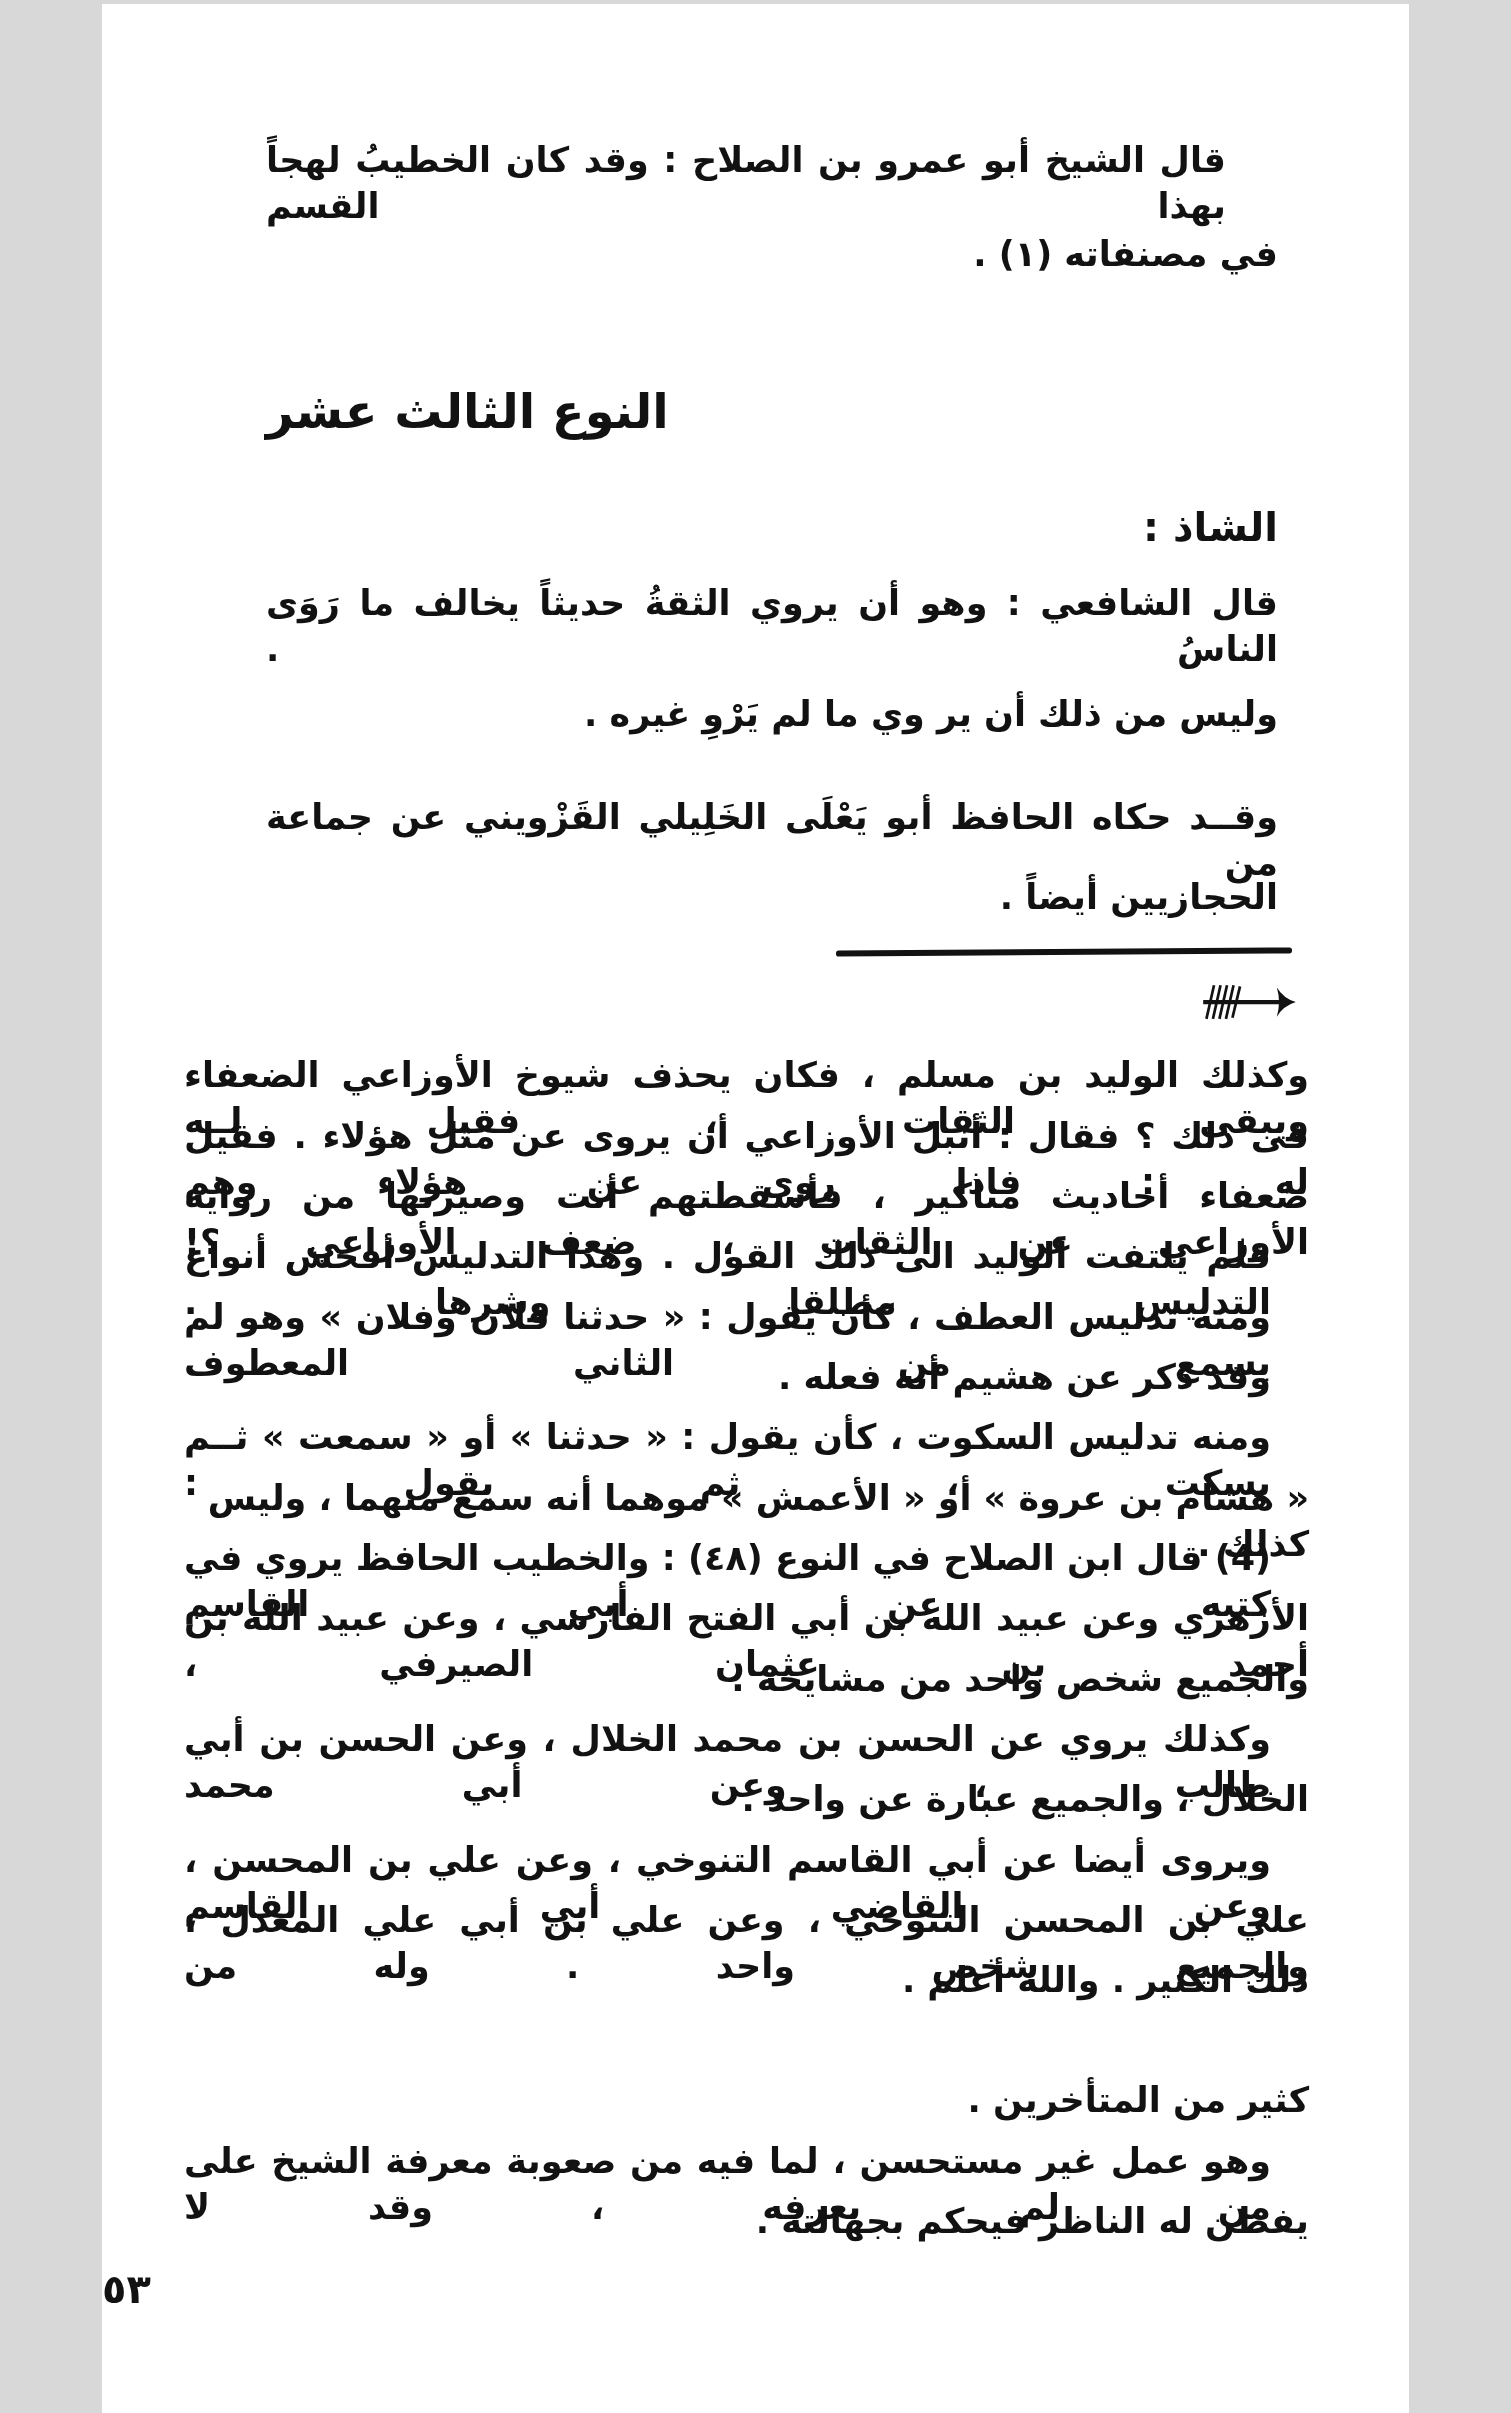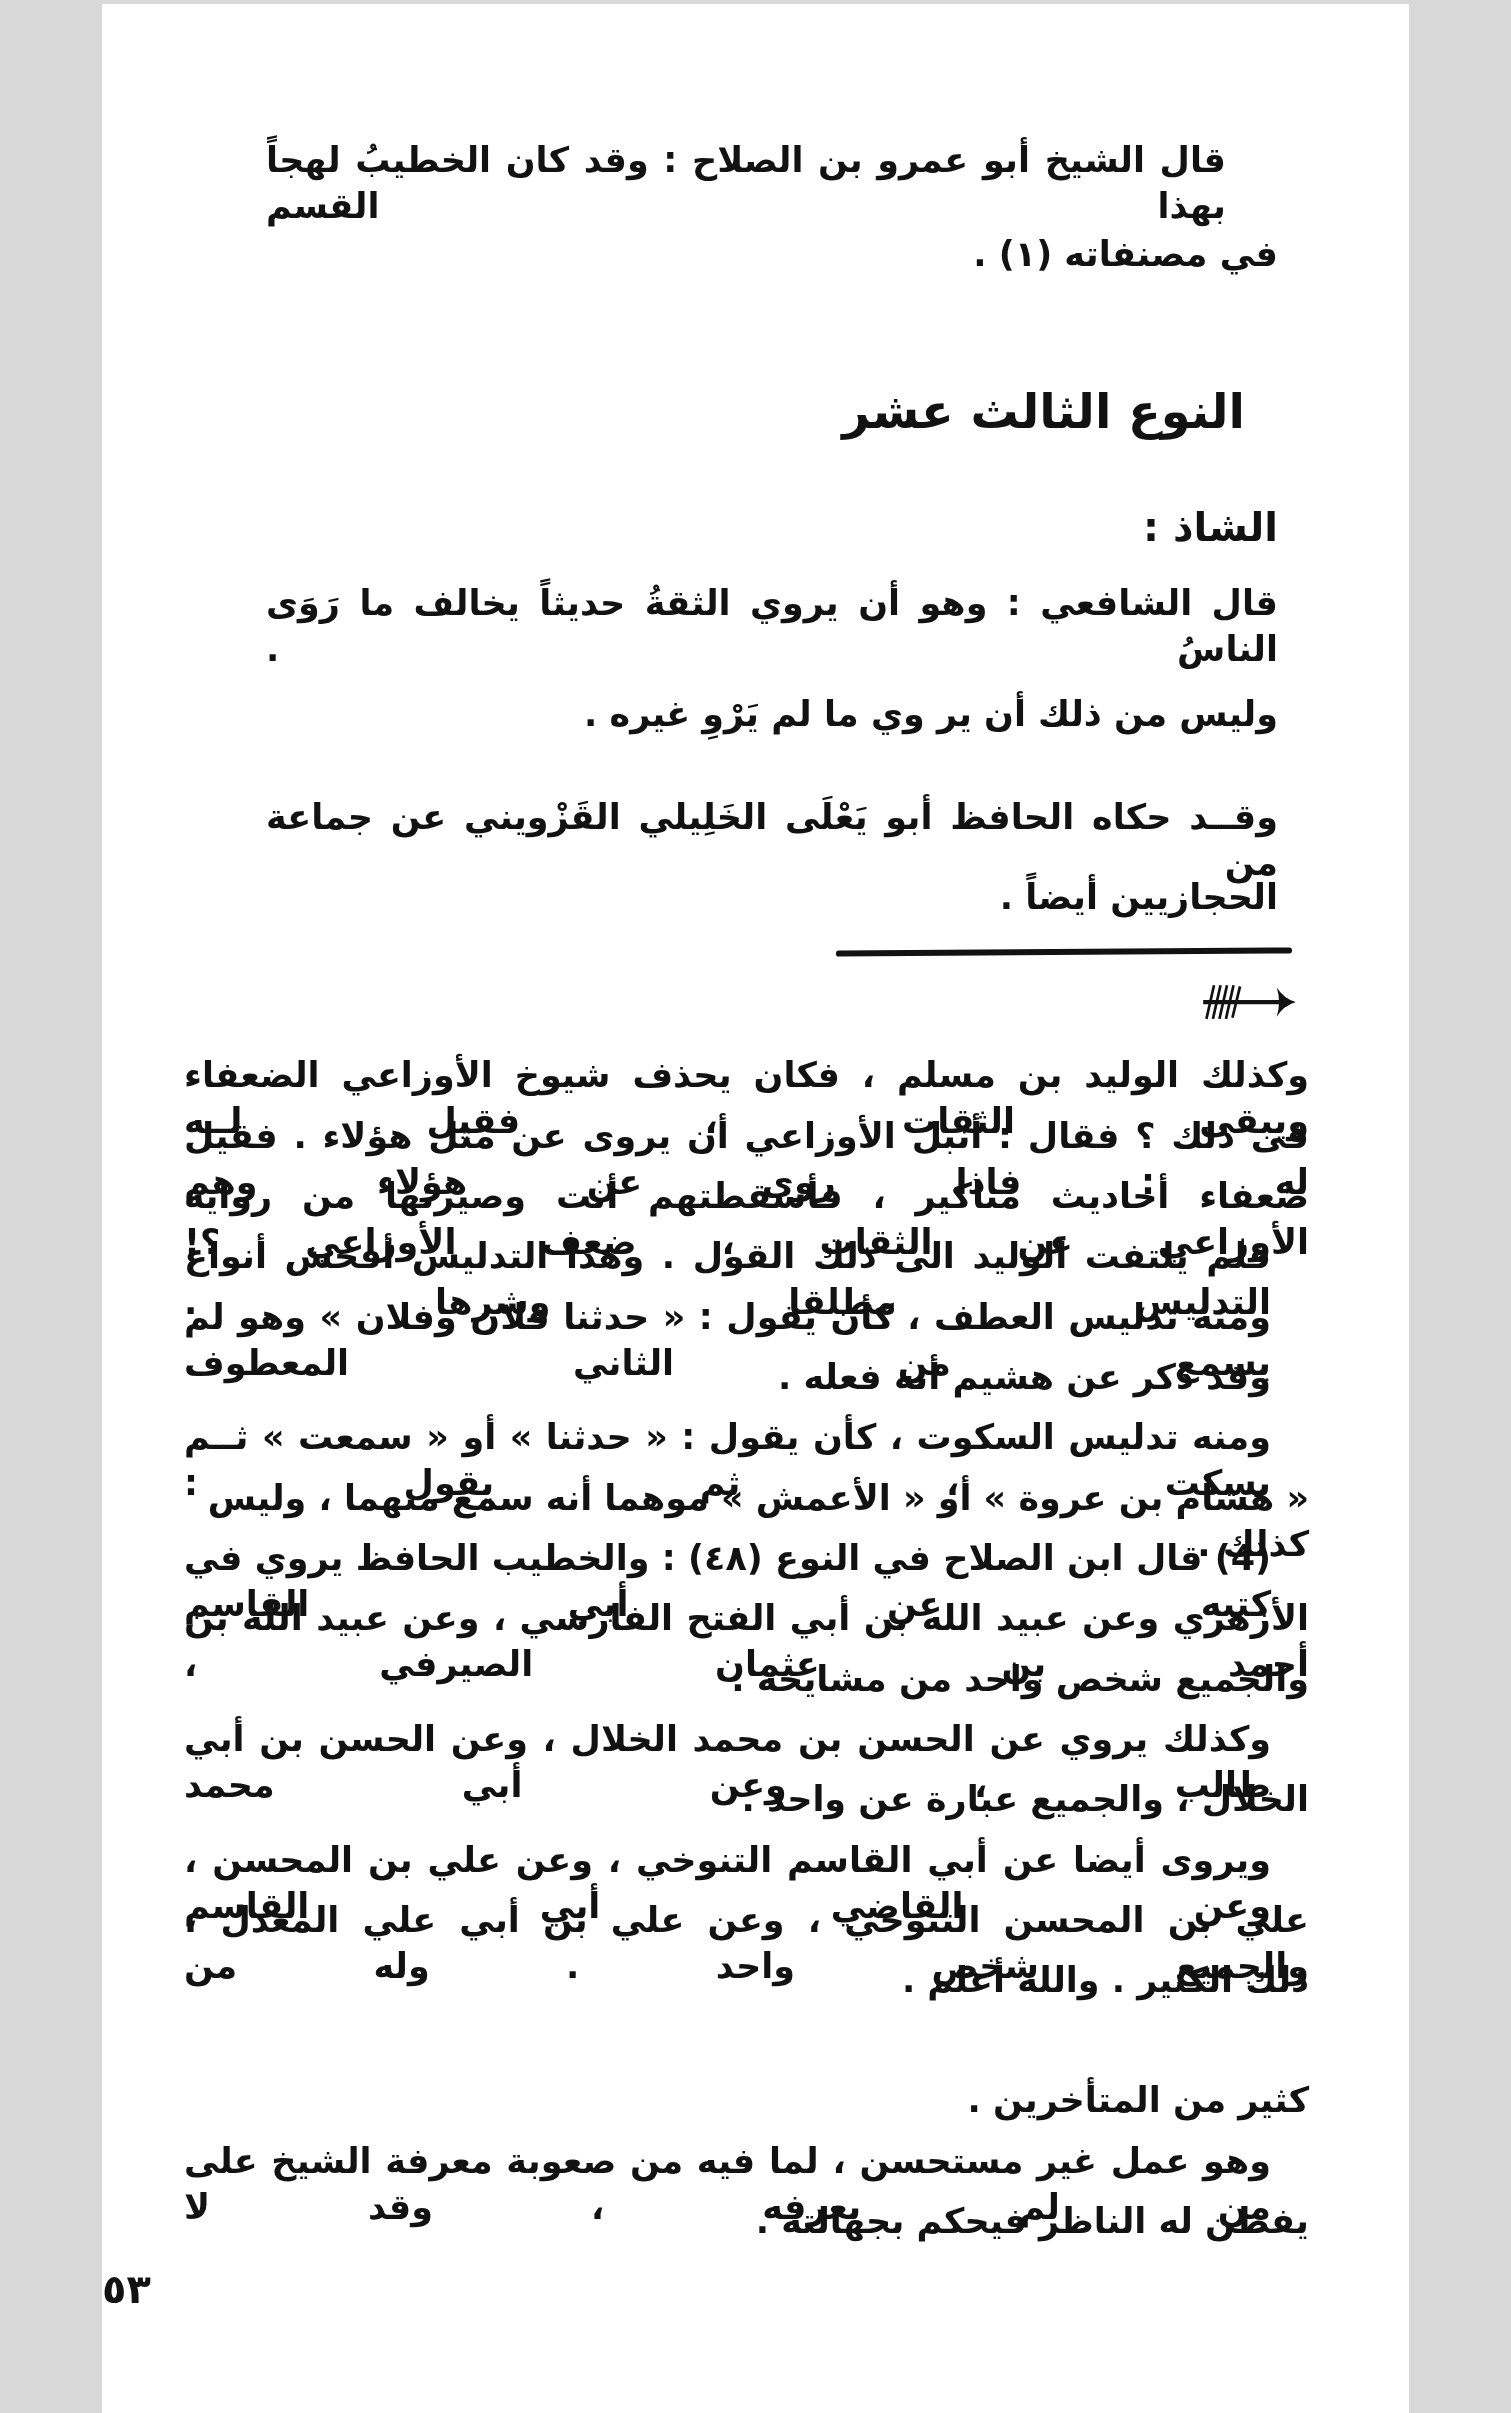--- a/index.html
+++ b/index.html
@@ -36,21 +36,21 @@
   }
   .just {
     text-align: justify;
     text-align-last: justify;
   }
   .ind-body { padding-right: 52px; }
   .ind-fn   { padding-right: 38px; }
   .section-heading {
     right: 164px;
     left: 164px;
-    text-align: right;
+    text-align: left;
     font-size: 48px;
     font-weight: 700;
     letter-spacing: 1.1px;
   }
   .term-heading {
     right: 131px;
     font-size: 40px;
     font-weight: 700;
   }
   .fn-divider {

